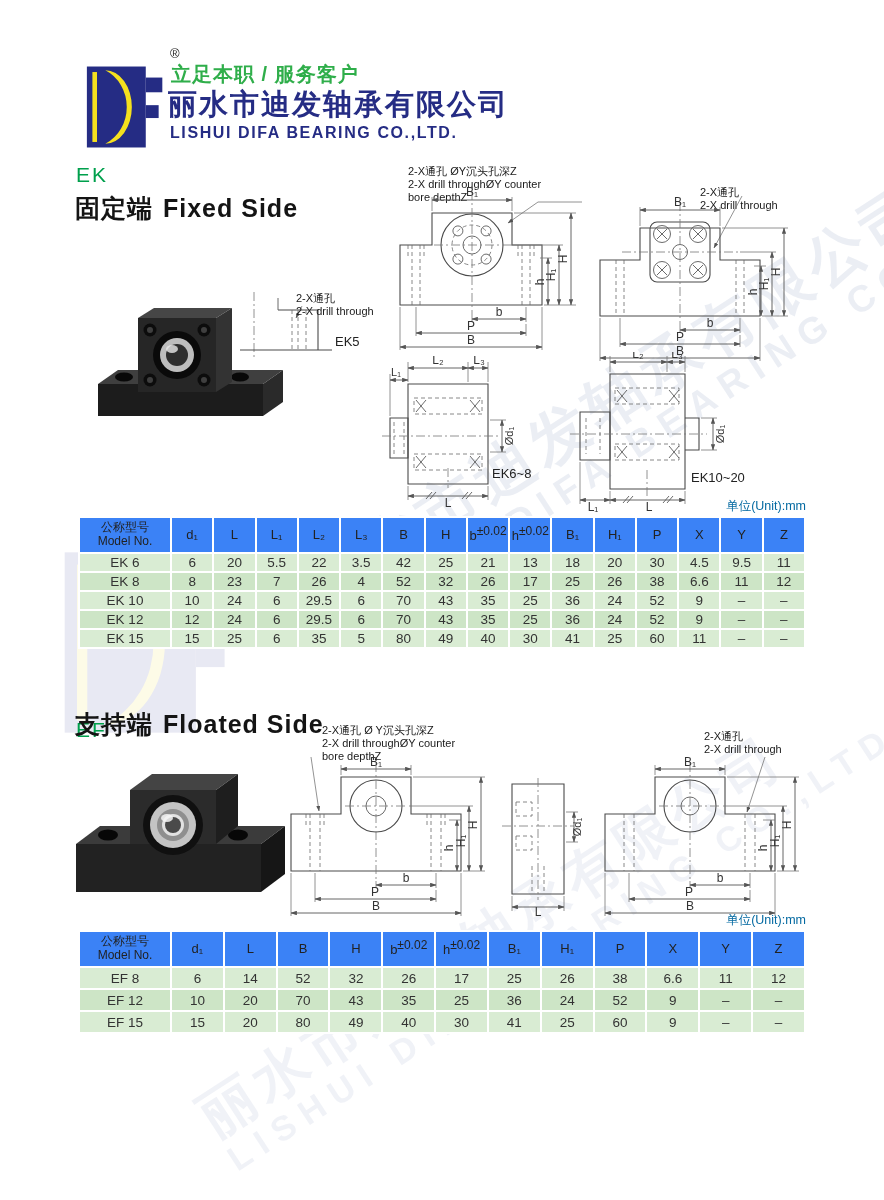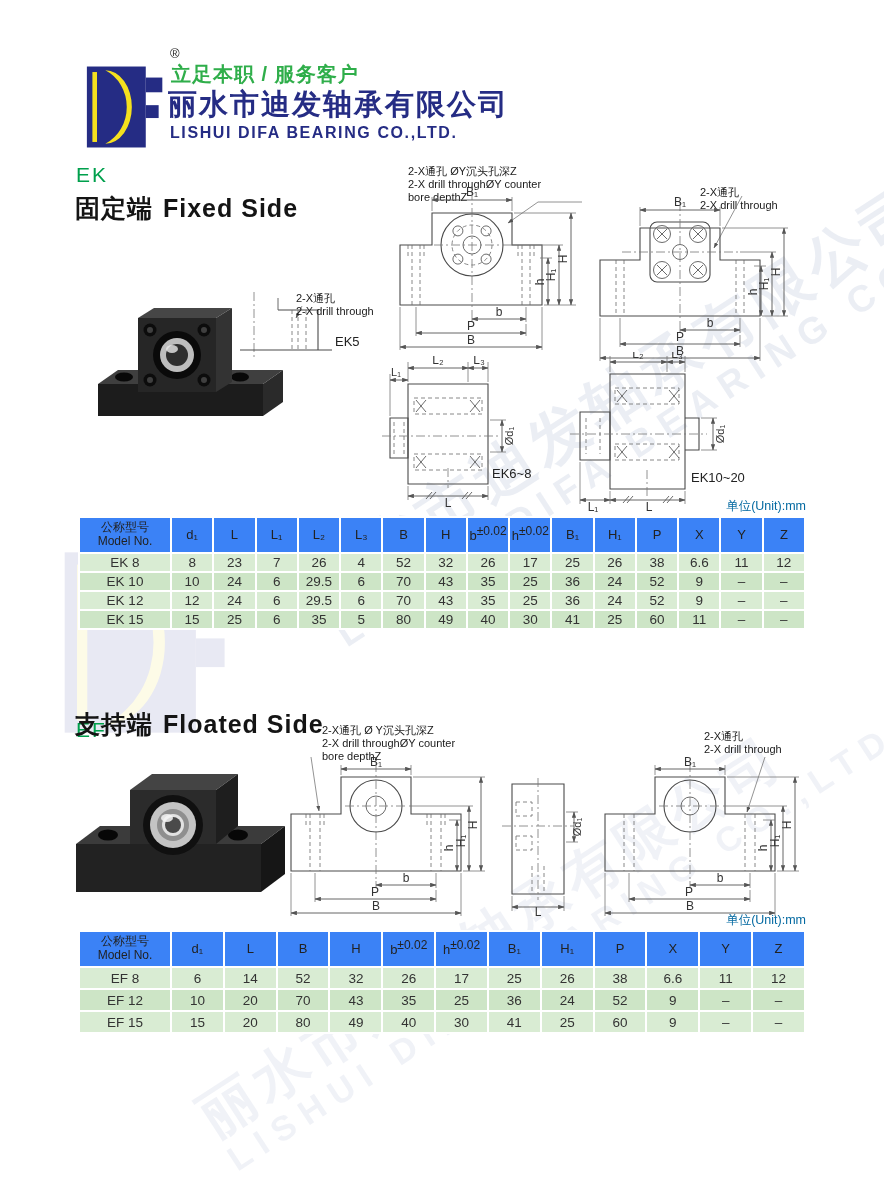--- a/index.html
+++ b/index.html
@@ -351,20 +351,38 @@
             <th>B₁</th>
             <th>H₁</th>
             <th>P</th>
             <th>X</th>
             <th>Y</th>
             <th>Z</th>
           </tr>
         </thead>
         <tbody>
           <tr>
+            <td>EK 6</td>
+            <td>6</td>
+            <td>20</td>
+            <td>5.5</td>
+            <td>22</td>
+            <td>3.5</td>
+            <td>42</td>
+            <td>25</td>
+            <td>21</td>
+            <td>13</td>
+            <td>18</td>
+            <td>20</td>
+            <td>30</td>
+            <td>4.5</td>
+            <td>9.5</td>
+            <td>11</td>
+          </tr>
+          <tr>
             <td>EK 8</td>
             <td>8</td>
             <td>23</td>
             <td>7</td>
             <td>26</td>
             <td>4</td>
             <td>52</td>
             <td>32</td>
             <td>26</td>
             <td>17</td>

